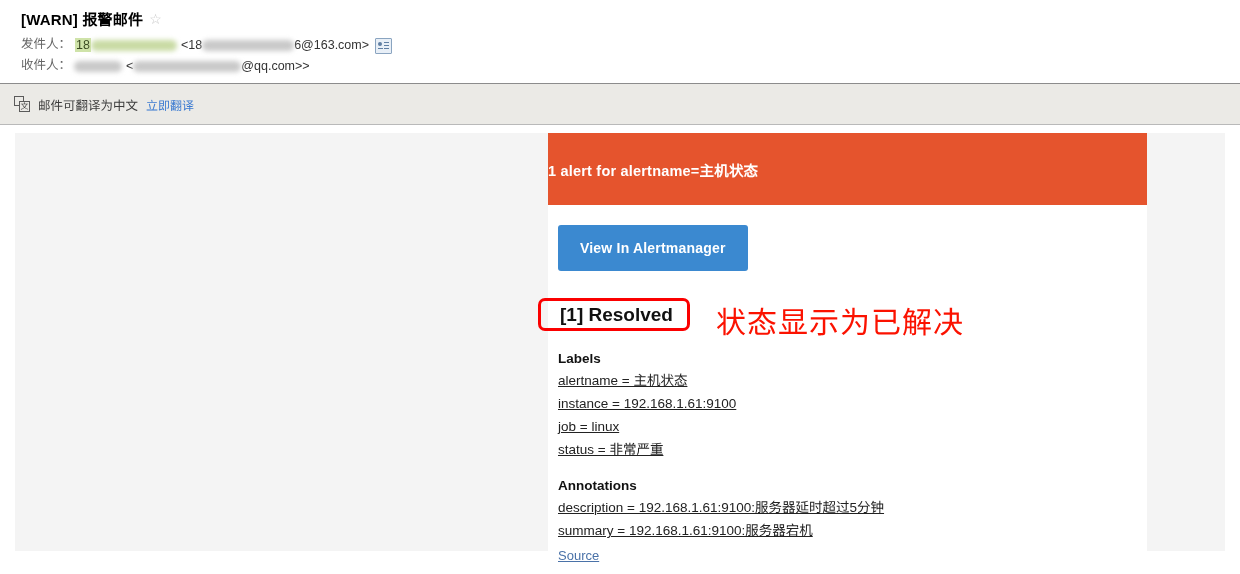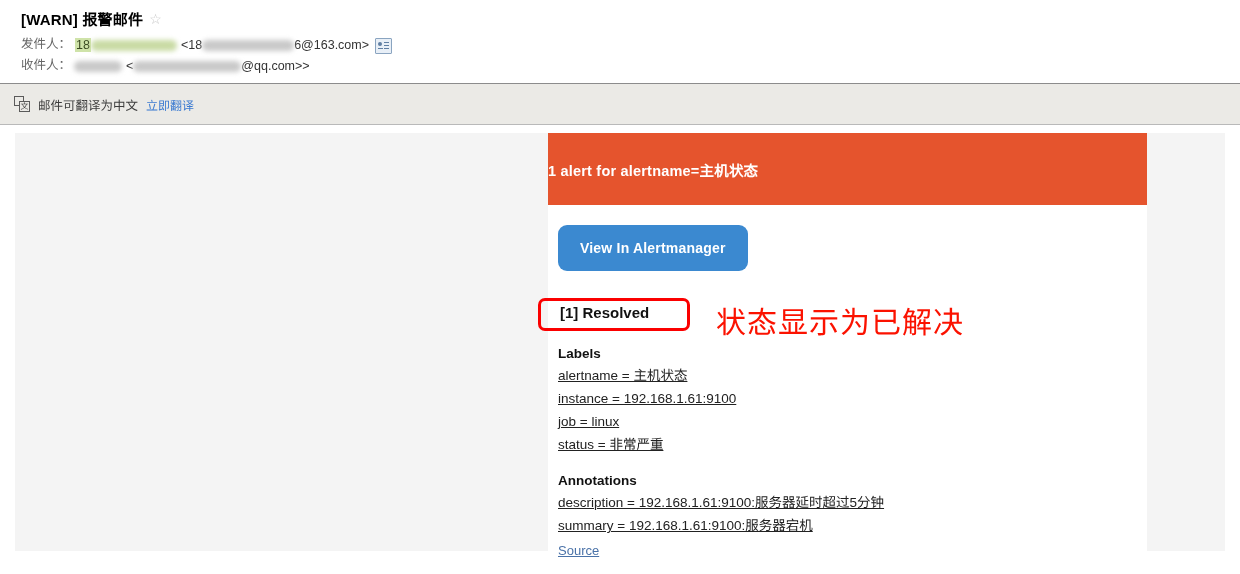--- a/index.html
+++ b/index.html
@@ -198,33 +198,33 @@
   }
 
   .view-button {
     display: inline-block;
     background: #3b89d0;
     color: #ffffff;
     font-size: 14px;
     font-weight: bold;
     padding: 15px 22px;
     border: none;
-    border-radius: 9px;
+    border-radius: 3px;
     cursor: pointer;
     letter-spacing: 0.2px;
     font-family: "Liberation Sans", sans-serif;
   }
 
   .resolved-line {
     margin-top: 25px;
     display: flex;
     align-items: center;
   }
   .resolved-text {
-    font-size: 15px;
+    font-size: 19px;
     font-weight: bold;
     color: #111;
     padding: 8px 0 8px 2px;
   }
 
   .section-title {
     font-size: 13.5px;
     font-weight: bold;
     color: #111;
     margin-top: 17px;

